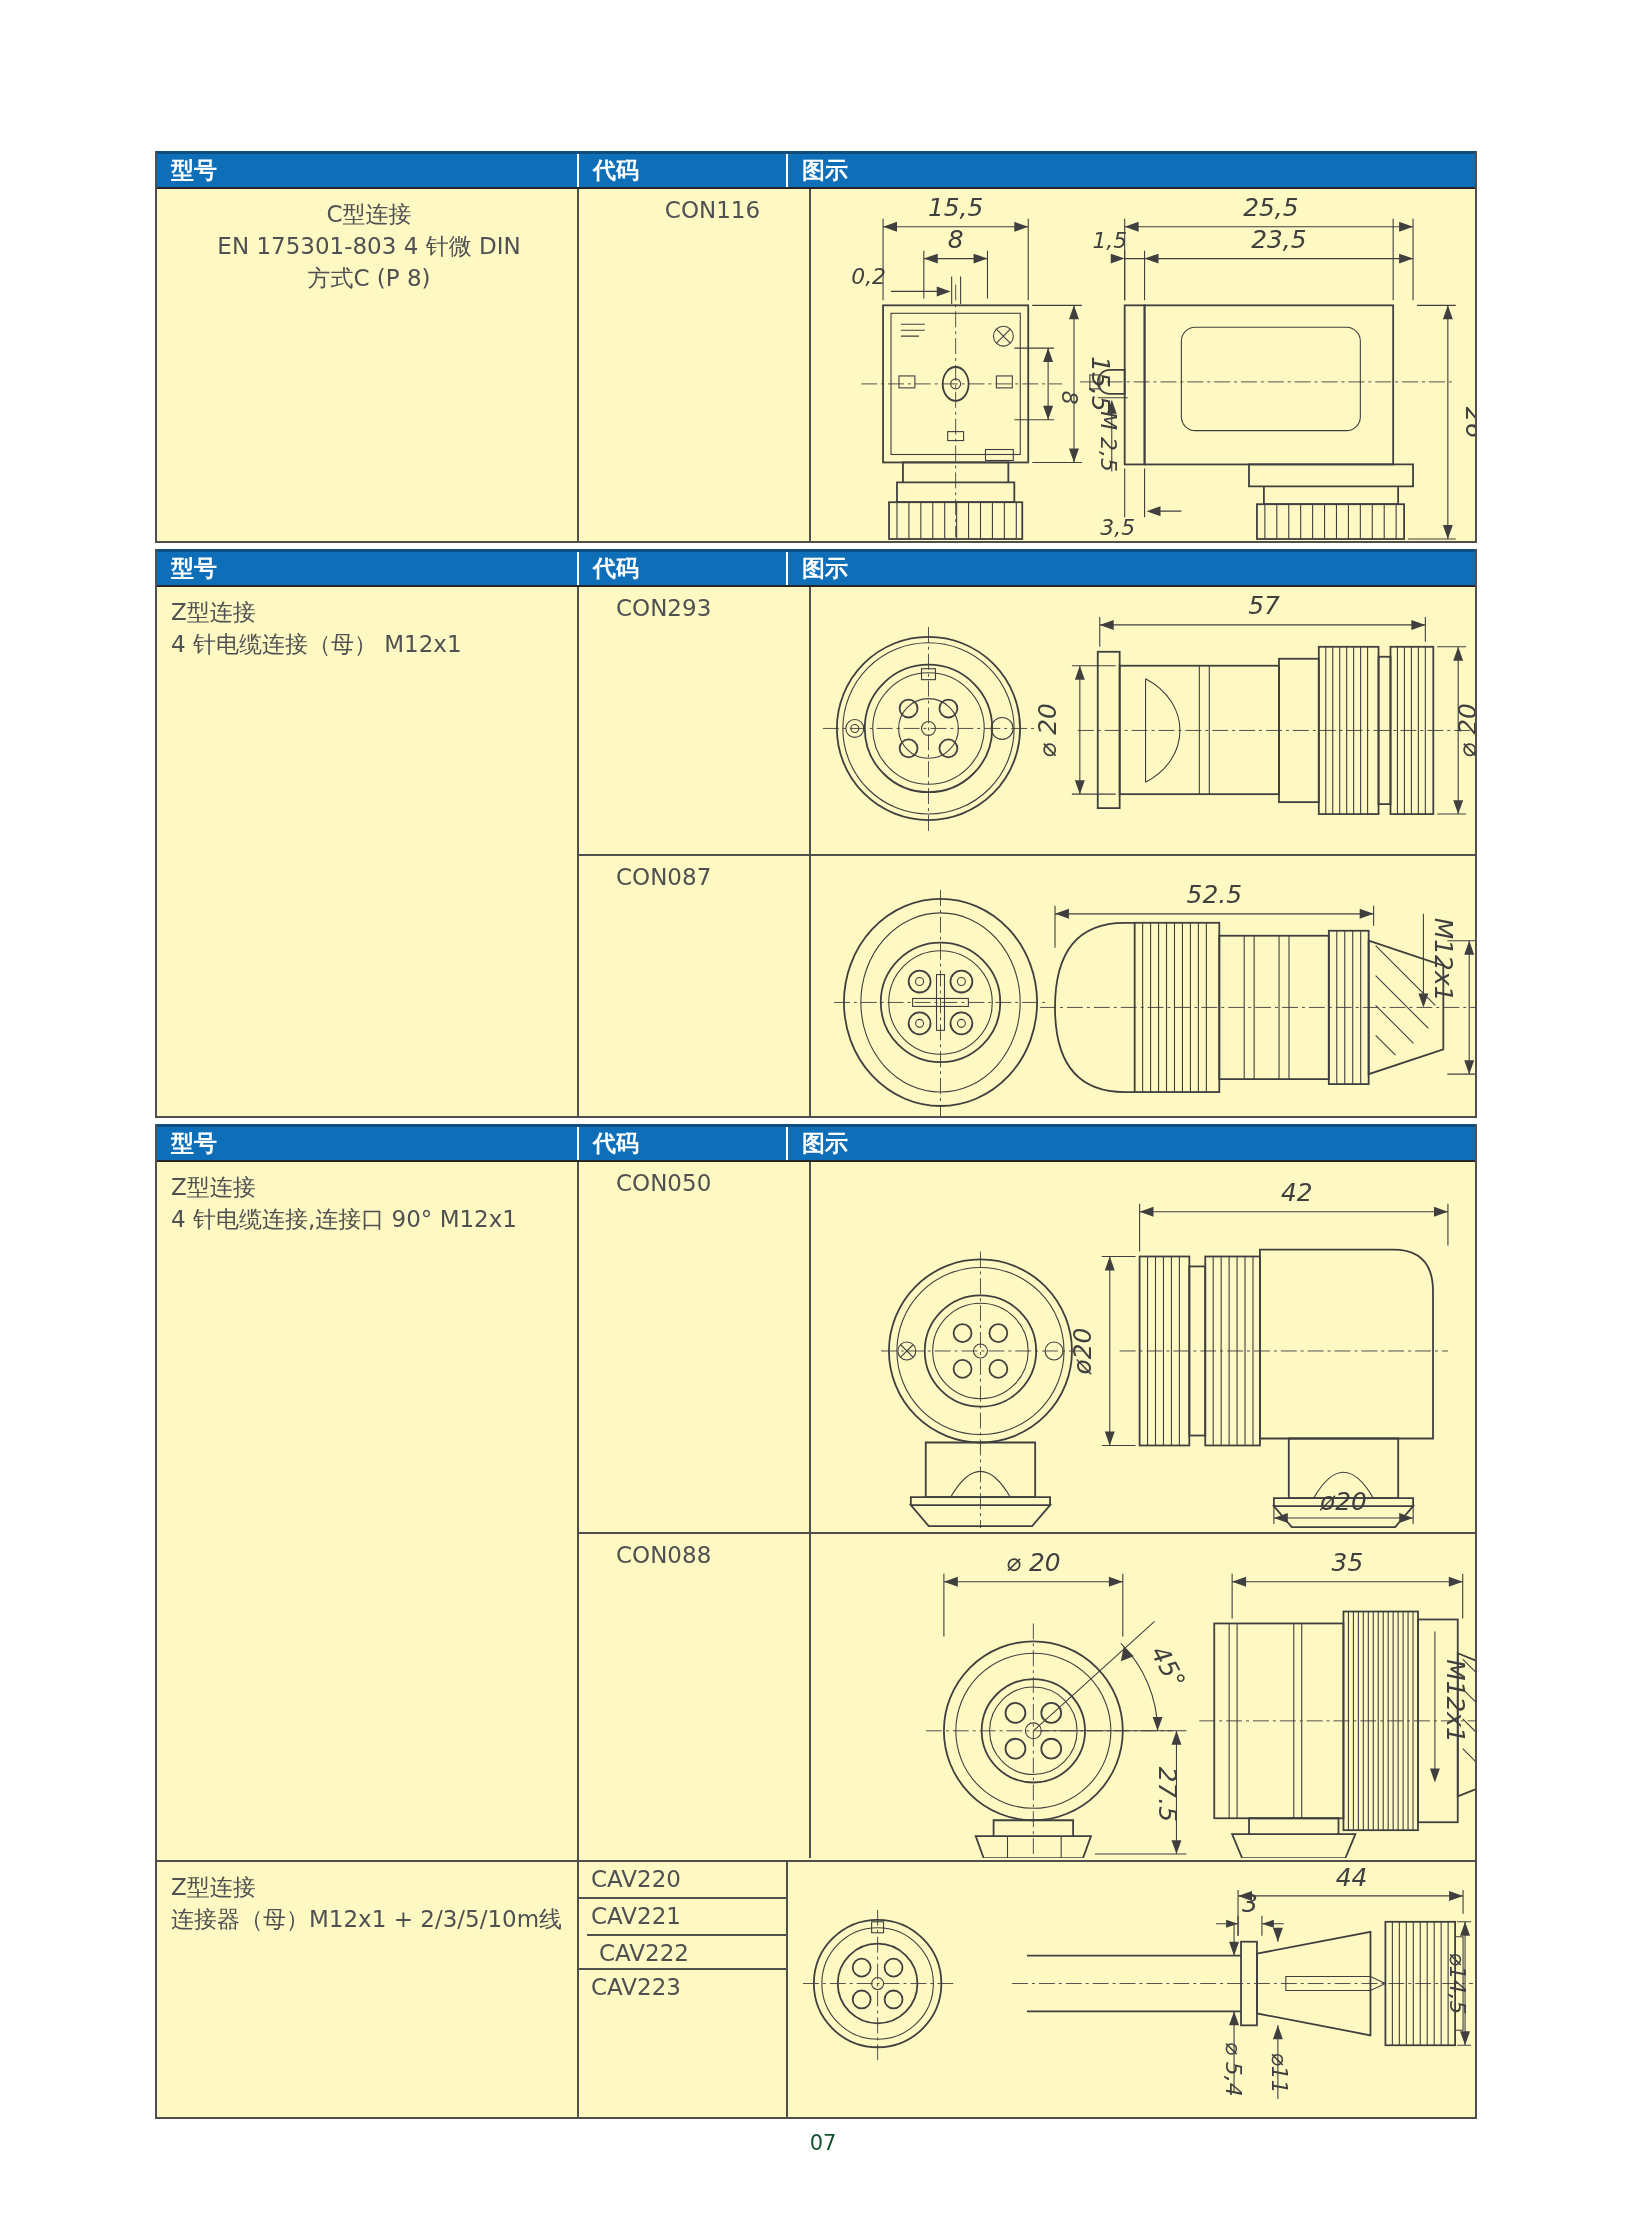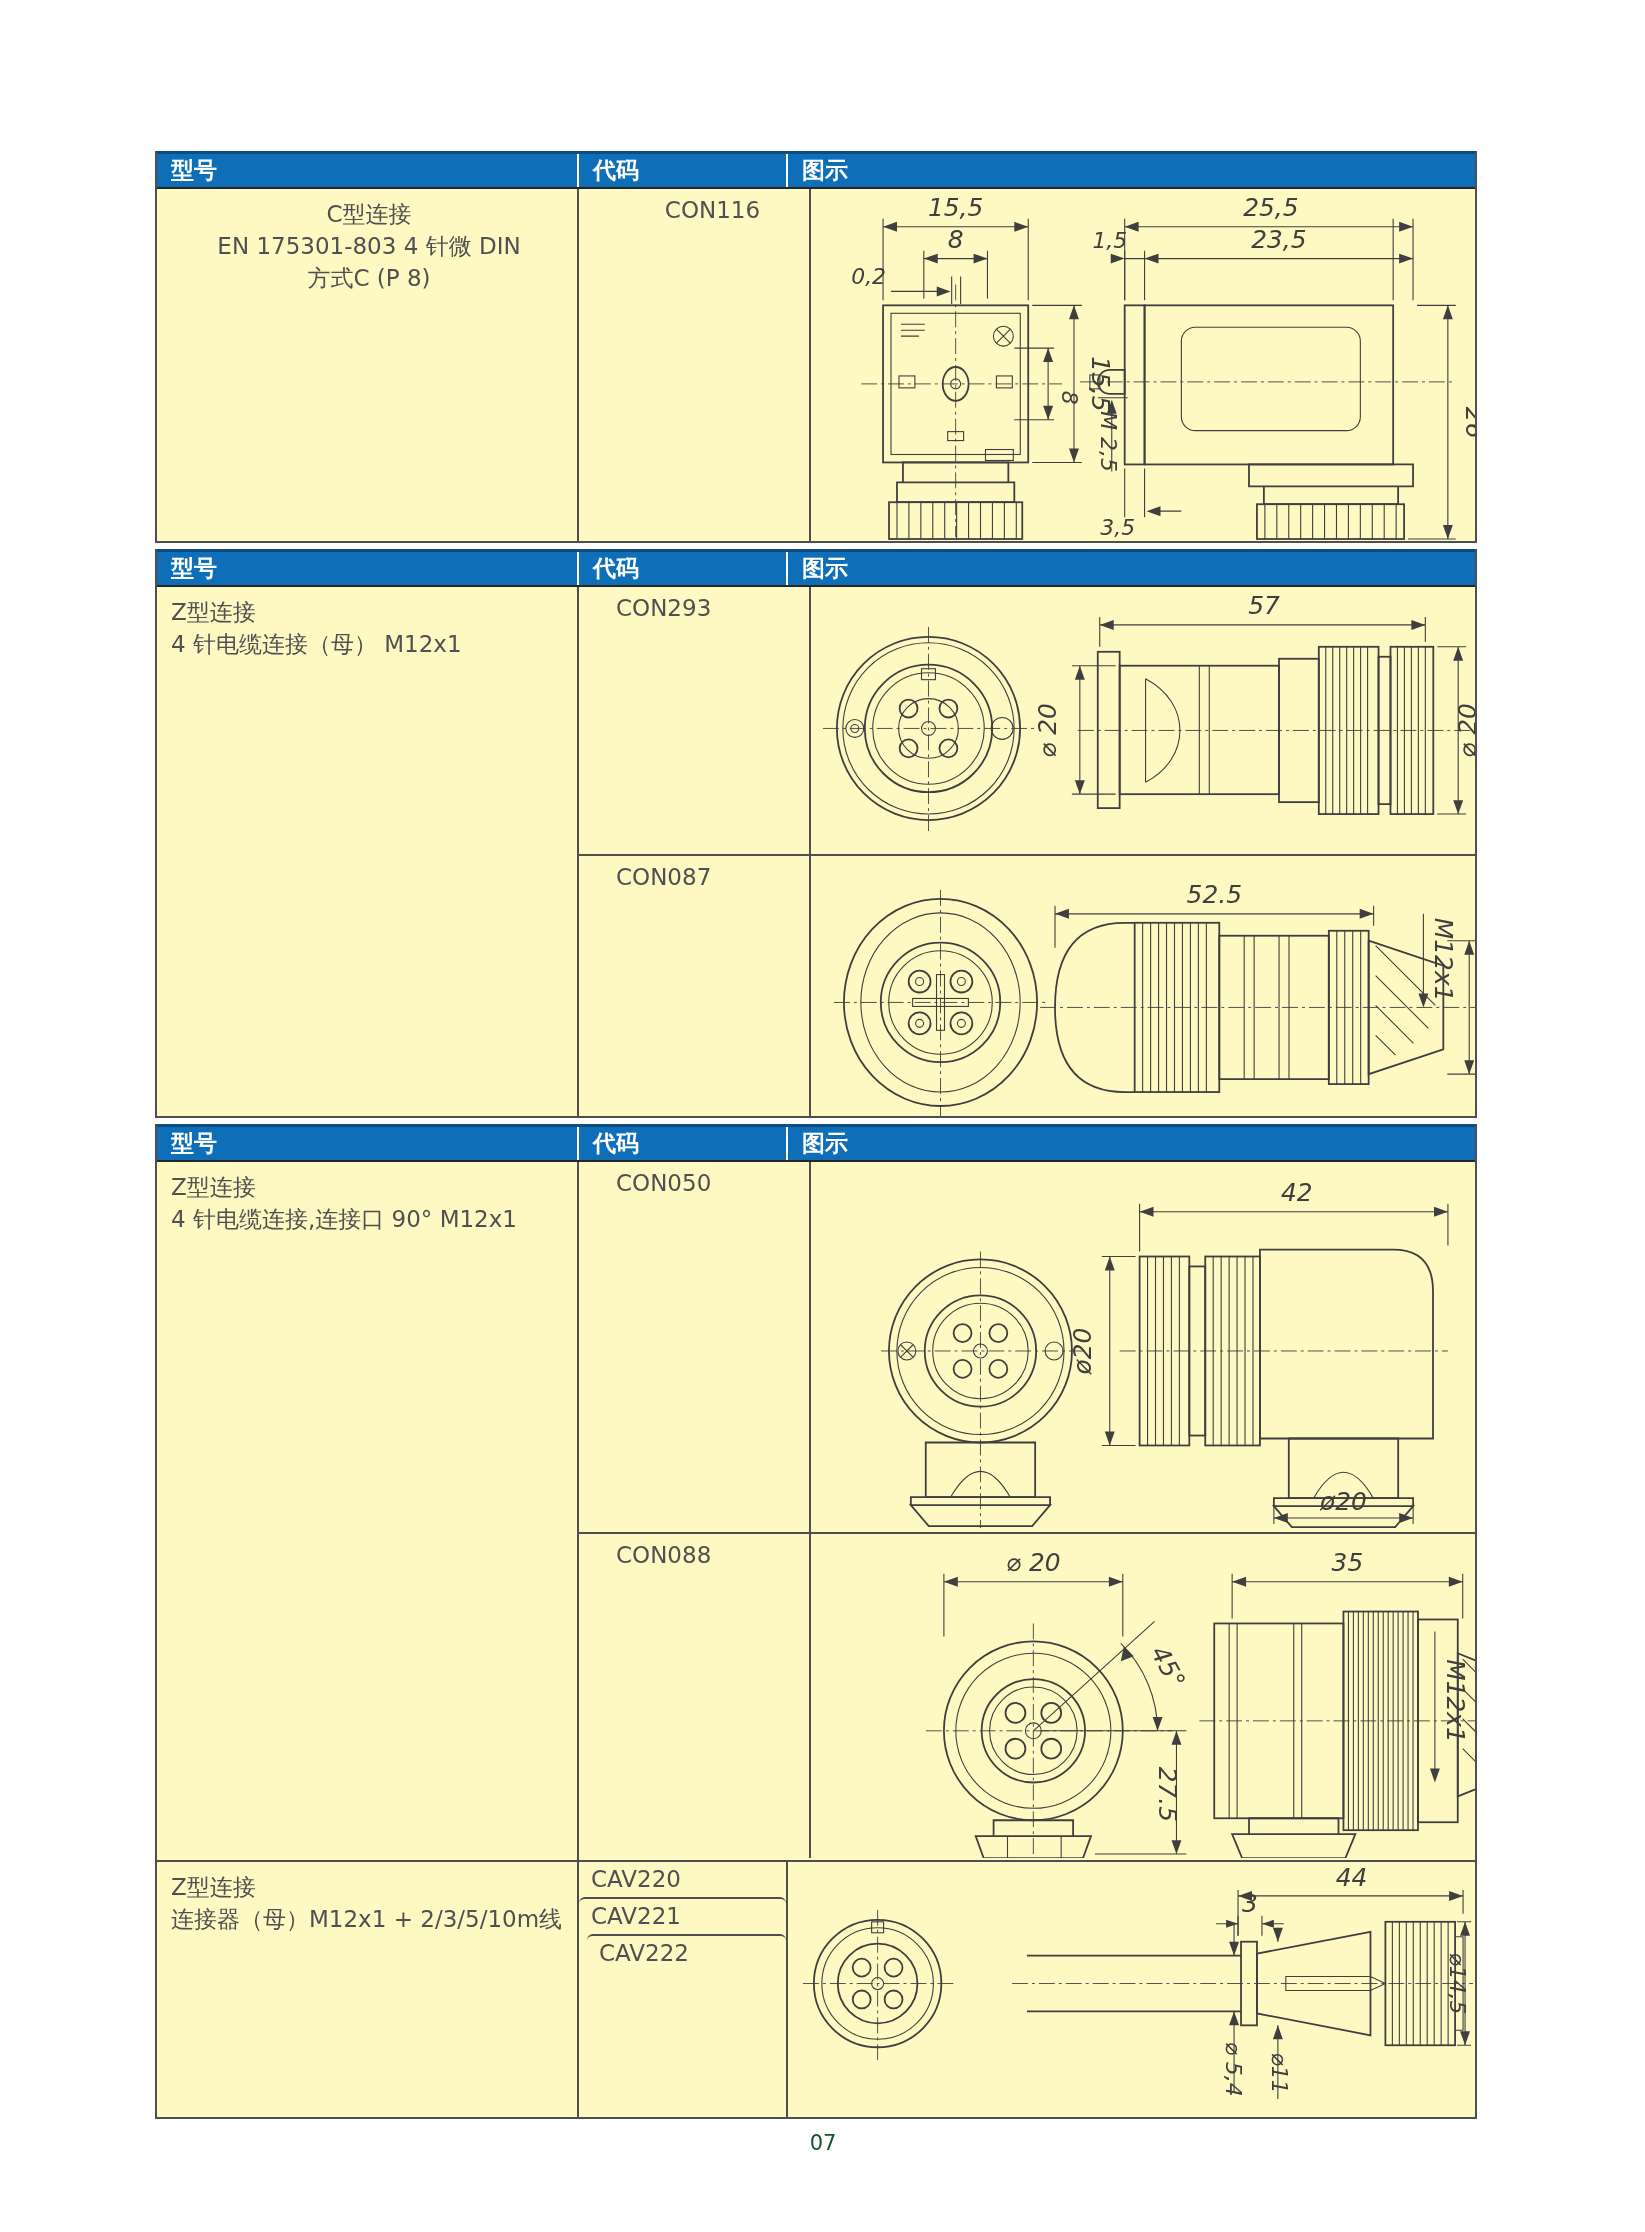--- a/index.html
+++ b/index.html
@@ -25,21 +25,21 @@
   .cell-rest{flex:1;border-left:2px solid var(--border);display:flex;flex-direction:column;box-sizing:border-box;}
   .subrow{display:flex;box-sizing:border-box;}
   .subrow + .subrow{border-top:2px solid var(--border);gap:15px;}
   .cell-code{width:207px;box-sizing:border-box;padding:8px 0 0 12px;font-size:23px;
              color:var(--text);border-right:2px solid var(--border);margin-left:25px;}
   .cell-fig{flex:1;position:relative;overflow:hidden;}
   .cell-fig svg{position:absolute;left:0;top:0;}
   .codestack{width:209px;box-sizing:border-box;border-right:2px solid var(--border);
              display:flex;flex-direction:column;}
   .codestack .mini{box-sizing:border-box;padding:4px 0 0 12px;font-size:23px;color:var(--text);}
-  .codestack .mini + .mini{border-top:2px solid var(--border);border-radius:6px;}
+  .codestack .mini + .mini{border-top:2px solid var(--border);}
   .group2{border-top:2px solid var(--border);}
   .pagenum{position:absolute;left:0;width:100%;top:2131px;text-align:center;
            font-size:21px;color:#14532d;}
   
   .ln{fill:none;stroke:var(--line);stroke-width:1.8;}
   .tn{fill:none;stroke:var(--line);stroke-width:1.1;}
   .cl{fill:none;stroke:var(--line);stroke-width:0.9;stroke-dasharray:16 4 3 4;}
   .ah{fill:var(--line);stroke:none;}
   .dim{fill:var(--line);font-size:25px;font-style:italic;font-family:"DejaVu Sans","Liberation Sans",sans-serif;}
   .dims{fill:var(--line);font-size:22px;font-style:italic;}
@@ -367,20 +367,21 @@
     <div class="tbody group2" style="height:257px;">
       <div class="cell-model">
         <div>Z型连接</div>
         <div>连接器（母）M12x1 + 2/3/5/10m线</div>
       </div>
       <div class="cell-rest" style="flex-direction:row;display:flex;border-left:2px solid var(--border);">
         <div class="codestack">
           <div class="mini" style="height:35px;">CAV220</div>
           <div class="mini" style="height:37px;">CAV221</div>
           <div class="mini" style="height:34px;margin-left:8px;">CAV222</div>
+          <div class="mini" style="flex:1;">CAV223</div>
         </div>
         <div class="cell-fig">
           <svg width="690" height="257" viewBox="0 0 693 258">
             <path class="cl" d="M90 48 V200 M15 122 H168 M225 122 H688"></path>
 
             <circle class="ln" cx="90" cy="122" r="64"></circle>
             <circle class="tn" cx="90" cy="122" r="56"></circle>
             <circle class="ln" cx="90" cy="122" r="40"></circle>
             <rect class="tn" x="84" y="60" width="12" height="11"></rect>
             <circle class="ln" cx="74" cy="106" r="9"></circle>

